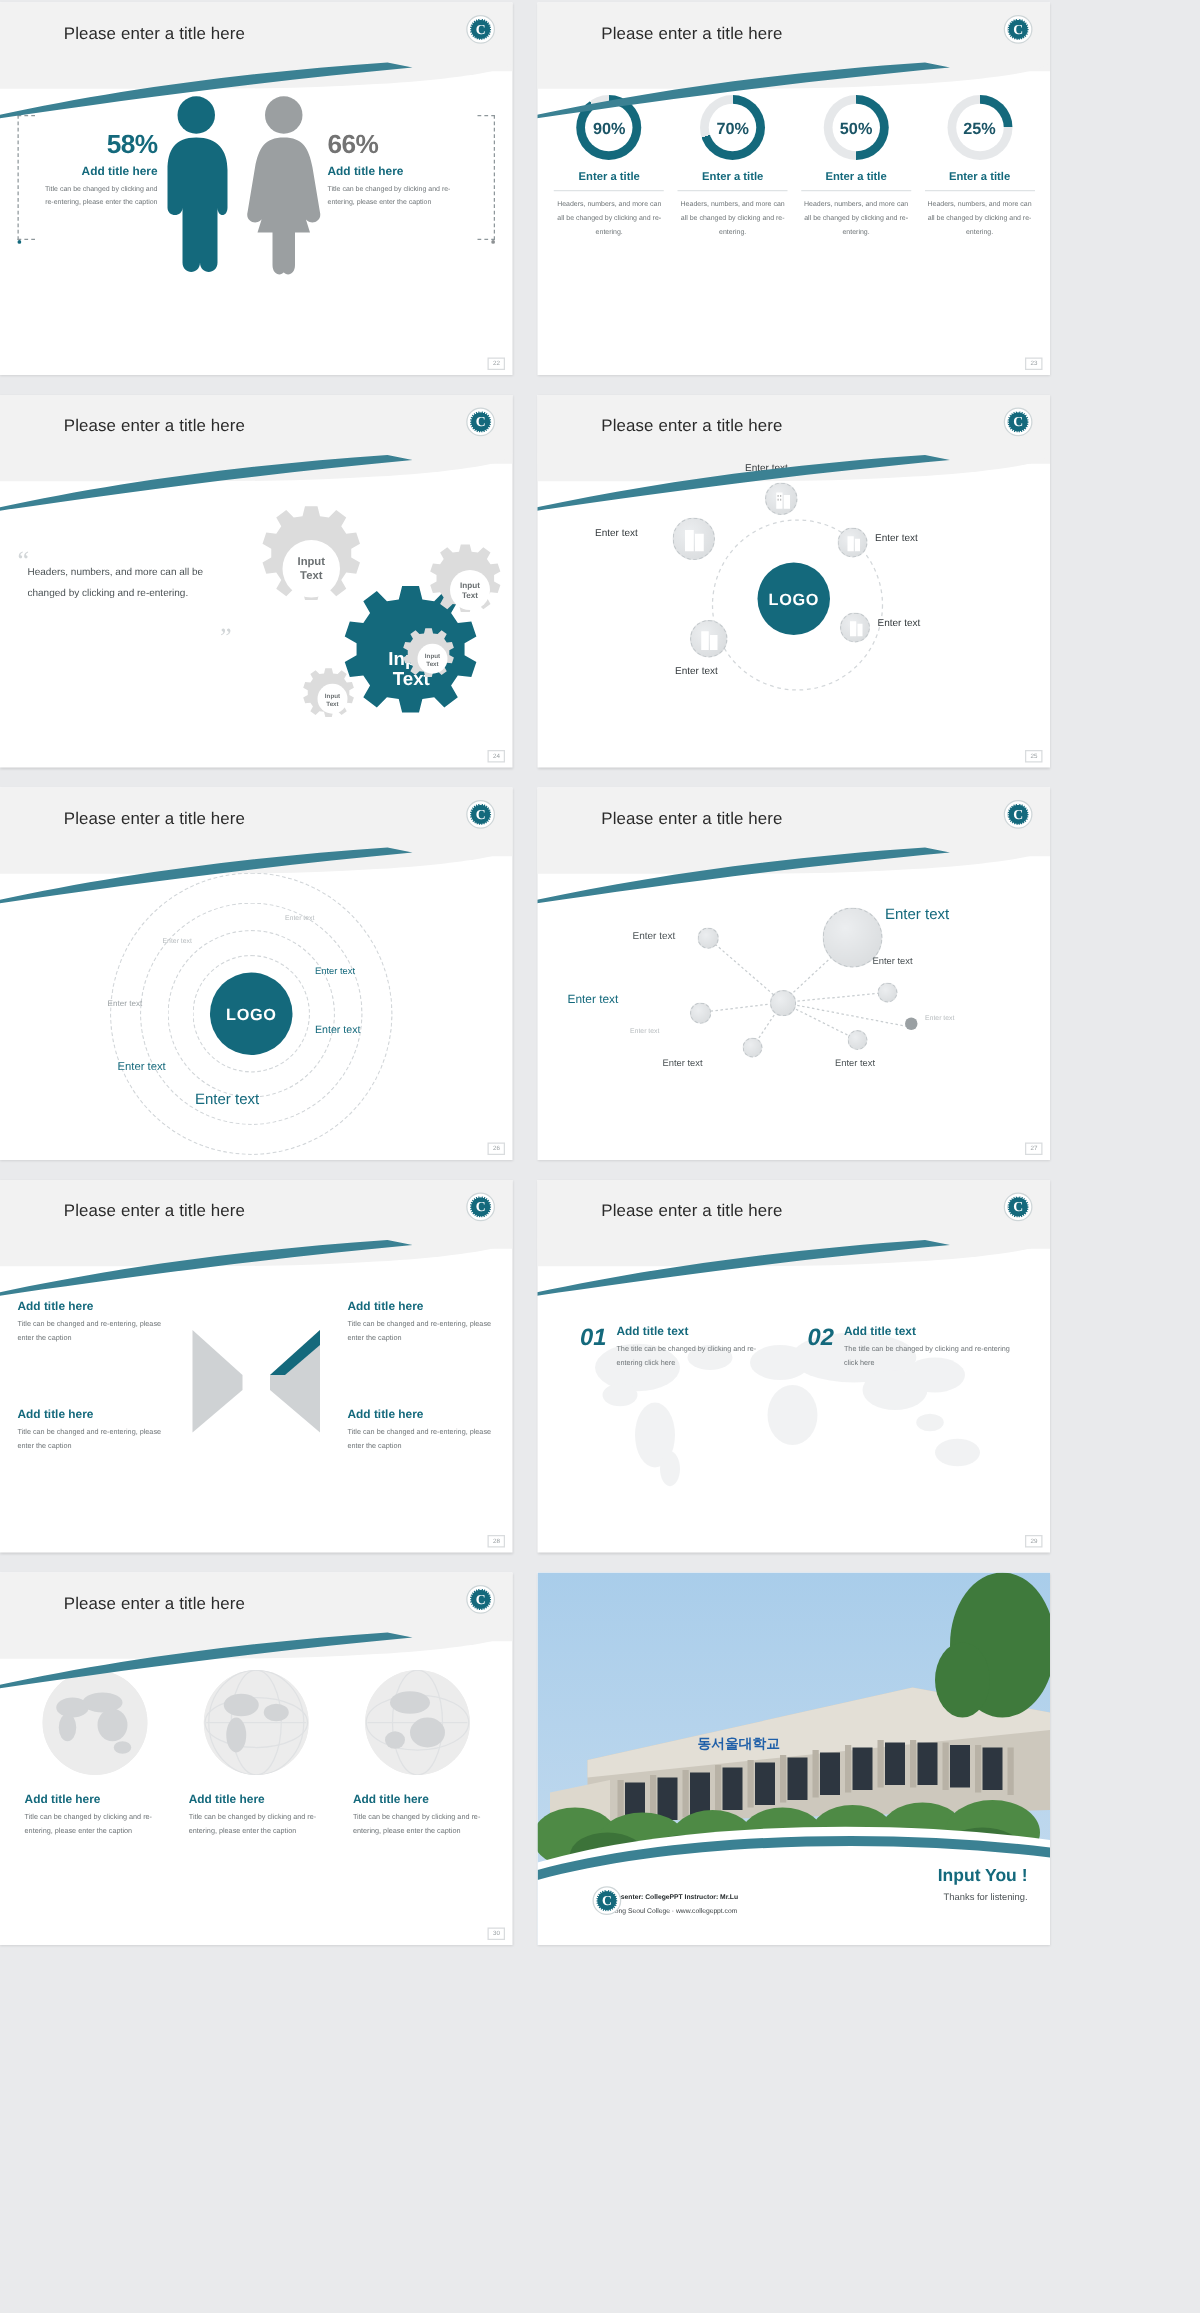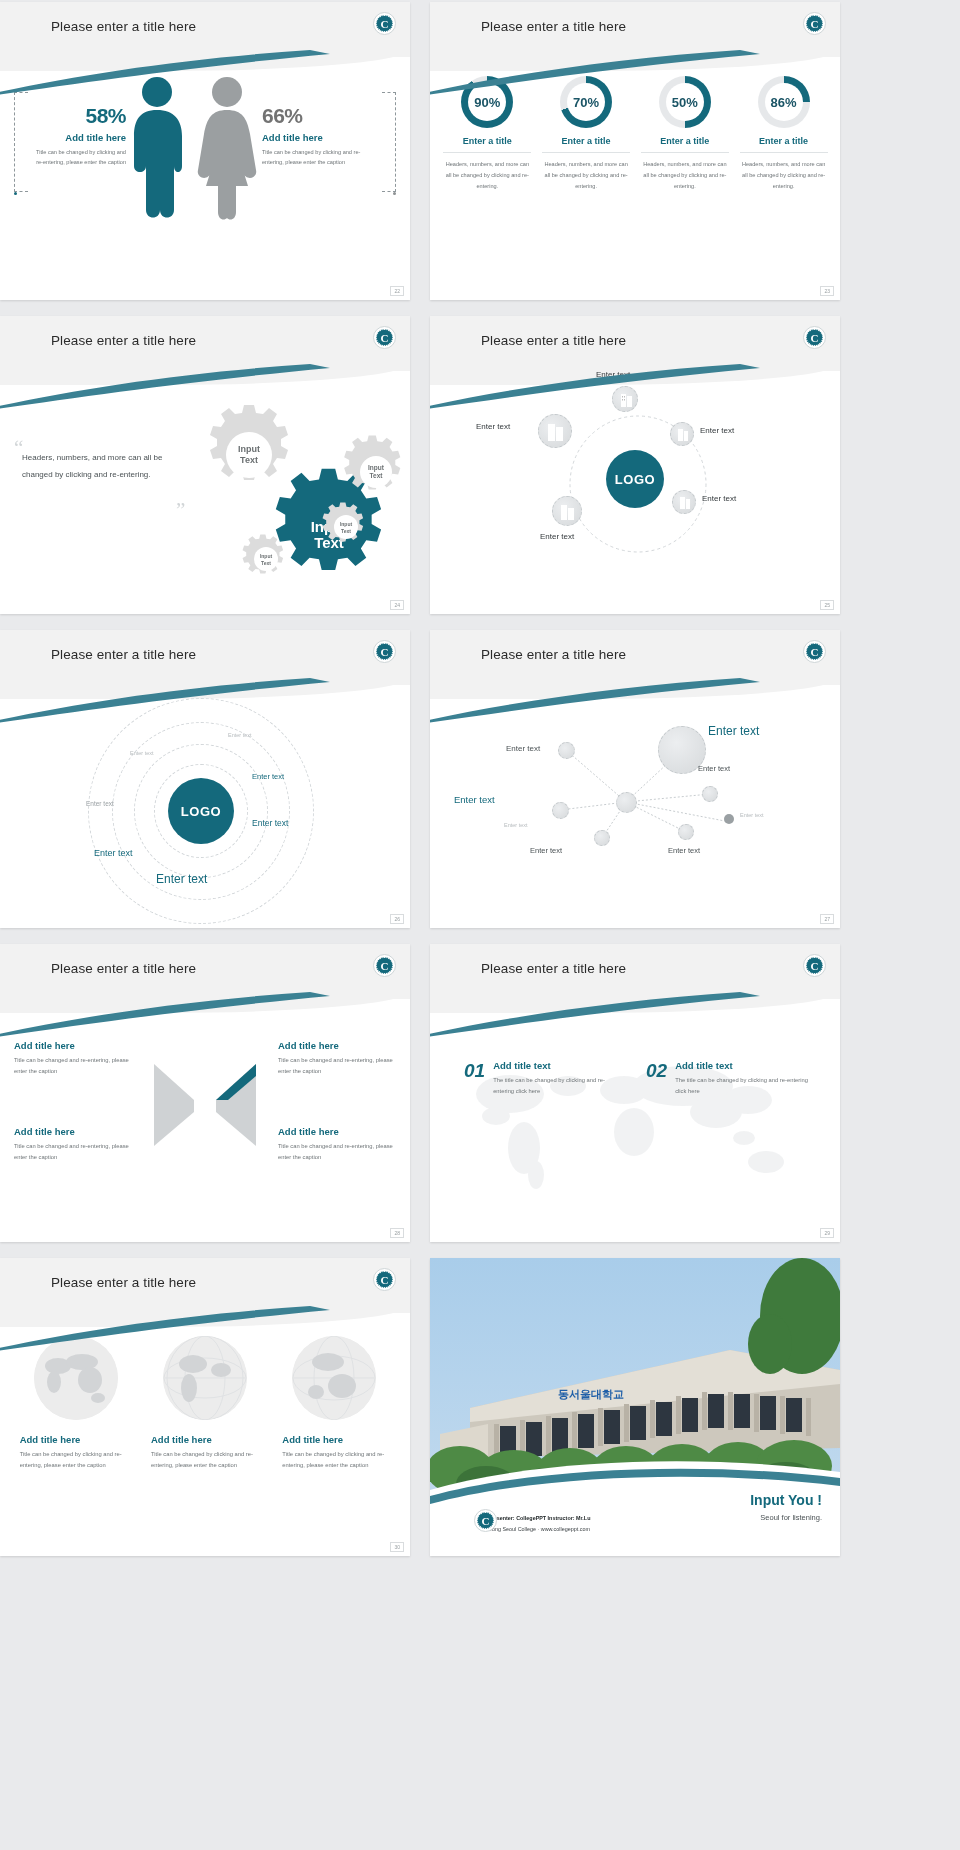--- a/index.html
+++ b/index.html
@@ -191,21 +191,21 @@
       </div>
       <div class="donut-col">
         <div class="donut" id="dn2" style="background: conic-gradient(rgb(20, 105, 124) 0deg, rgb(20, 105, 124) 180deg, rgb(230, 232, 234) 180deg, rgb(230, 232, 234) 360deg);">
             <div class="hole">50%</div>
           </div>
         <div class="d-title">Enter a title</div>
         <div class="d-body">Headers, numbers, and more can all be changed by clicking and re-entering.</div>
       </div>
       <div class="donut-col">
         <div class="donut" id="dn3" style="background: conic-gradient(rgb(20, 105, 124) 0deg, rgb(20, 105, 124) 90deg, rgb(230, 232, 234) 90deg, rgb(230, 232, 234) 360deg);">
-            <div class="hole">86%</div>
+            <div class="hole">25%</div>
           </div>
         <div class="d-title">Enter a title</div>
         <div class="d-body">Headers, numbers, and more can all be changed by clicking and re-entering.</div>
       </div>
     </div>
     <div class="pgnum">23</div>
   </div>
 
   <div class="slide">
     <div class="hdr"></div>
@@ -619,18 +619,18 @@
       <div class="logo" style="left:44px; right:auto; top:auto; bottom:24px;">
         <div class="ring"></div>
           <div class="glyph">C</div>
       </div>
       <div class="credit">
         <div><b>Presenter: CollegePPT   Instructor: Mr.Lu</b></div>
         <div>Dong Seoul College  ·  www.collegeppt.com</div>
       </div>
       <div class="thanks">
         <div class="t1">Input You !</div>
-        <div class="t2">Seoul for listening.</div>
+        <div class="t2">Thanks for listening.</div>
       </div>
     </div>
   </div>
 
 </div>
 
 </body></html>

